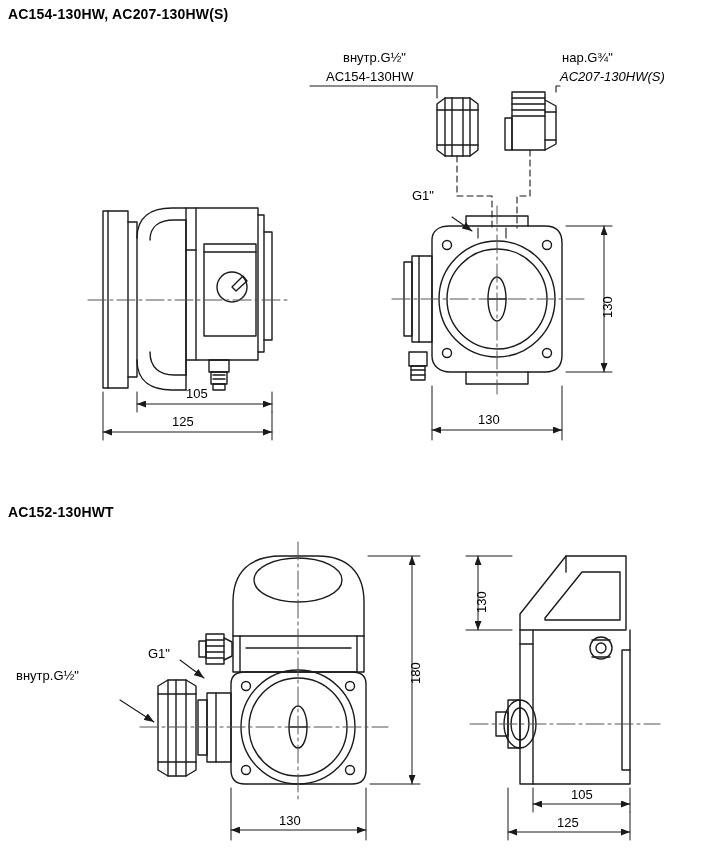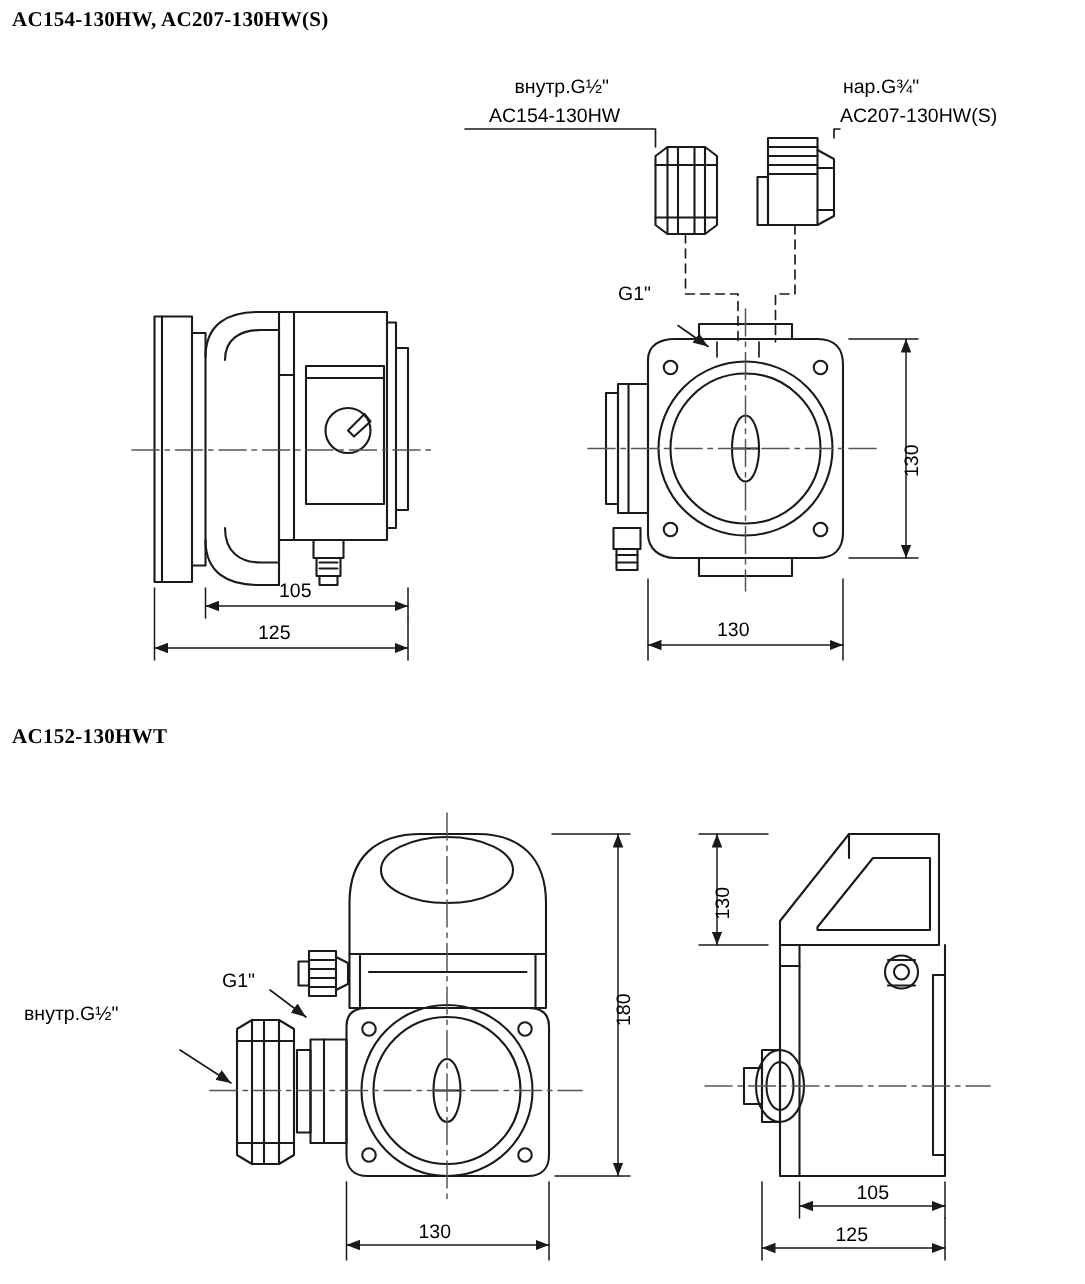--- a/index.html
+++ b/index.html
@@ -20,24 +20,23 @@
     left: 0; top: 0;
     width: 723px;
     height: 856px;
   }
   .section-title {
     position: absolute;
     font-size: 14px;
     font-weight: bold;
     letter-spacing: 0.2px;
     white-space: nowrap;
-    font-family: Liberation Serif, serif;
   }
   #title-1 { left: 8px; top: 6px; }
-  #title-2 { left: 8px; top: 484px; }
+  #title-2 { left: 8px; top: 504px; }
 
   .svg-layer {
     position: absolute;
     left: 0; top: 0;
     width: 723px;
     height: 856px;
   }
   .lbl {
     position: absolute;
     font-size: 13px;
@@ -285,21 +284,21 @@
         <path d="M630 812 L630 840"></path>
         <path d="M508 832 L630 832" marker-start="url(#arrIn)" marker-end="url(#arrOut)"></path>
       </g>
 
     </g>
   </svg>
 
   <div class="lbl" style="left:343px; top:50px;">внутр.G½"</div>
   <div class="lbl" style="left:326px; top:69px;">AC154-130HW</div>
   <div class="lbl" style="left:562px; top:50px;">нар.G¾"</div>
-  <div class="lbl" style="left:560px; top:69px;">AC207-130HW(S)</div>
+  <div class="lbl" style="left:560px; top:69px;font-style:italic;">AC207-130HW(S)</div>
   <div class="lbl" style="left:412px; top:188px;">G1"</div>
 
   <div class="lbl" style="left:186px; top:386px;">105</div>
   <div class="lbl" style="left:172px; top:414px;">125</div>
   <div class="lbl" style="left:478px; top:412px;">130</div>
   <div class="lbl vert" style="left:600px; top:318px;">130</div>
 
   <div class="lbl" style="left:16px; top:668px;">внутр.G½"</div>
   <div class="lbl" style="left:148px; top:646px;">G1"</div>
 

